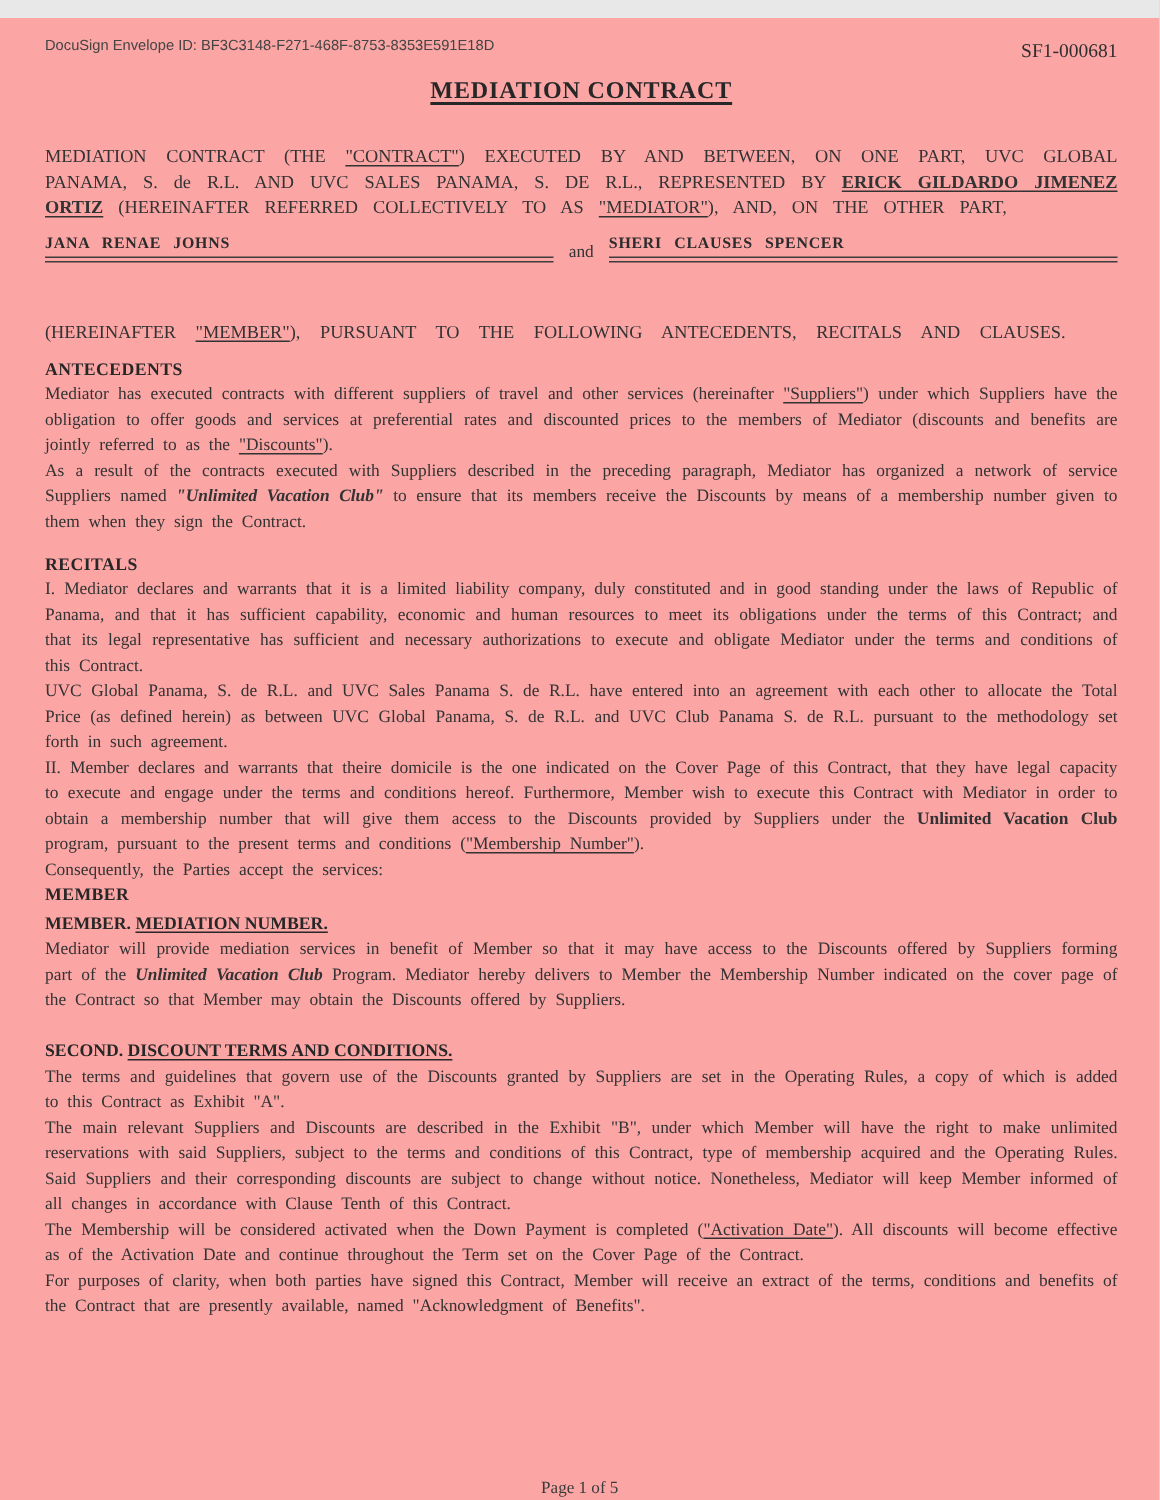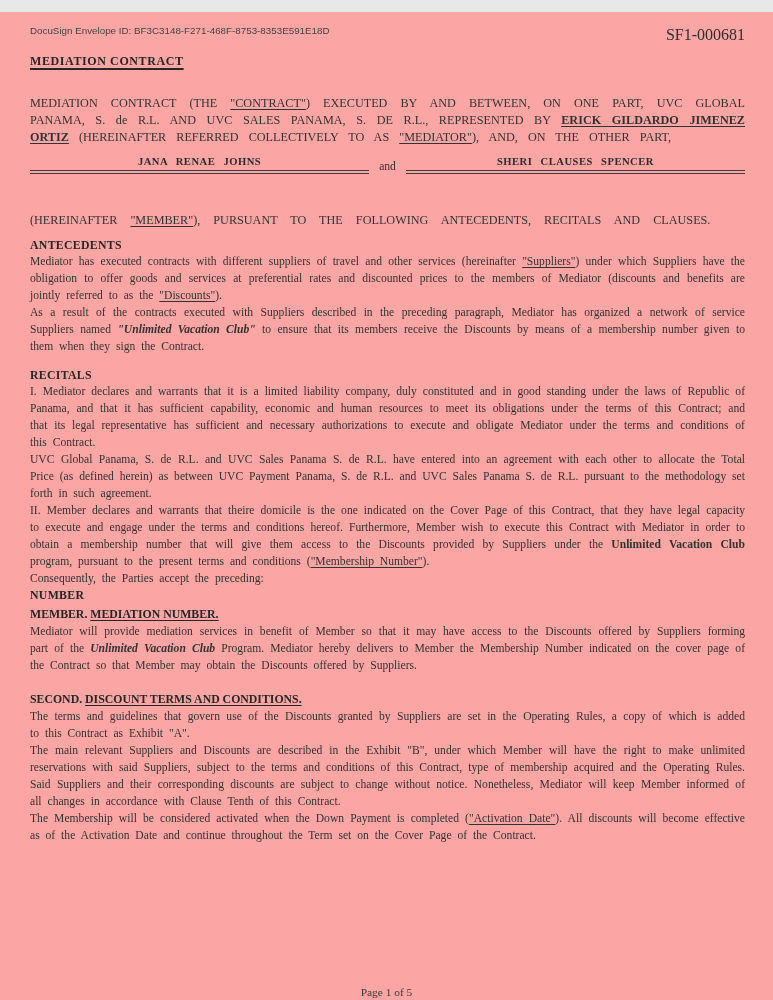--- a/index.html
+++ b/index.html
@@ -21,28 +21,28 @@
     align-items: flex-start;
   }
   .envelope-id {
     font-family: "Liberation Sans", sans-serif;
     font-size: 9.8px;
     color: #444;
     padding-top: 4px;
   }
   .doc-number {
     font-family: "Liberation Serif", serif;
-    font-size: 16px;
+    font-size: 13px;
     color: #2e2e2e;
     padding-top: 5px;
   }
   .doc-title {
-    text-align: left;
+    text-align: center;
     margin-top: 10px;
-    font-size: 12px;
+    font-size: 16px;
     font-weight: bold;
     letter-spacing: 0.6px;
     color: #272727;
   }
   .doc-title span {
     text-decoration: underline;
     text-decoration-thickness: 2px;
     text-underline-offset: 3px;
   }
   p.body-text {
@@ -55,21 +55,21 @@
   p.caps { font-size: 12.2px; }
   p.intro { margin-top: 26px; word-spacing: 7px; }
   p.member { margin-top: 38px; word-spacing: 10px; }
   .sig-row {
     display: flex;
     align-items: flex-end;
     margin-top: 10px;
   }
   .sig-col {
     flex: 1;
-    text-align: center;
+    text-align: left;
     border-bottom: 4px double #3d3d3d;
     padding-bottom: 3px;
     font-size: 10.6px;
     font-weight: bold;
     letter-spacing: 0.5px;
     word-spacing: 5px;
     color: #2c2c2c;
   }
   .sig-and {
     padding: 0 10px 1px 10px;
@@ -136,36 +136,37 @@
   <div class="section-heading h-antecedents">ANTECEDENTS</div>
 
   <p class="body-text mt-p1"><span>Mediator has executed contracts with different suppliers of travel and other services (hereinafter </span><span class="u">"Suppliers"</span><span>) under which Suppliers have the obligation to offer goods and services at preferential rates and discounted prices to the members of Mediator (discounts and benefits are jointly referred to as the </span><span class="u">"Discounts"</span><span>).</span></p>
 
   <p class="body-text mt-p2"><span>As a result of the contracts executed with Suppliers described in the preceding paragraph, Mediator has organized a network of service Suppliers named </span><span class="b i">"Unlimited Vacation Club"</span><span> to ensure that its members receive the Discounts by means of a membership number given to them when they sign the Contract.</span></p>
 
   <div class="section-heading h-recitals">RECITALS</div>
 
   <p class="body-text">I. Mediator declares and warrants that it is a limited liability company, duly constituted and in good standing under the laws of Republic of Panama, and that it has sufficient capability, economic and human resources to meet its obligations under the terms of this Contract; and that its legal representative has sufficient and necessary authorizations to execute and obligate Mediator under the terms and conditions of this Contract.</p>
 
-  <p class="body-text">UVC Global Panama, S. de R.L. and UVC Sales Panama S. de R.L. have entered into an agreement with each other to allocate the Total Price (as defined herein) as between UVC Payment Panama, S. de R.L. and UVC Sales Panama S. de R.L. pursuant to the methodology set forth in such agreement.</p>
+  <p class="body-text">UVC Global Panama, S. de R.L. and UVC Sales Panama S. de R.L. have entered into an agreement with each other to allocate the Total Price (as defined herein) as between UVC Global Panama, S. de R.L. and UVC Club Panama S. de R.L. pursuant to the methodology set forth in such agreement.</p>
 
   <p class="body-text"><span>II. Member declares and warrants that theire domicile is the one indicated on the Cover Page of this Contract, that they have legal capacity to execute and engage under the terms and conditions hereof. Furthermore, Member wish to execute this Contract with Mediator in order to obtain a membership number that will give them access to the Discounts provided by Suppliers under the </span><span class="b">Unlimited Vacation Club</span><span> program, pursuant to the present terms and conditions (</span><span class="u">"Membership Number"</span><span>).</span></p>
 
-  <p class="body-text mt-conseq">Consequently, the Parties accept the preceding:</p>
+  <p class="body-text mt-conseq">Consequently, the Parties accept the services:</p>
 
-  <div class="section-heading h-clauses">NUMBER</div>
+  <div class="section-heading h-clauses">MEMBER</div>
 
   <p class="clause-heading ch-first"><span class="b">MEMBER. </span><span class="b u">MEDIATION NUMBER.</span></p>
 
   <p class="body-text"><span>Mediator will provide mediation services in benefit of Member so that it may have access to the Discounts offered by Suppliers forming part of the </span><span class="b i">Unlimited Vacation Club</span><span> Program. Mediator hereby delivers to Member the Membership Number indicated on the cover page of the Contract so that Member may obtain the Discounts offered by Suppliers.</span></p>
 
   <p class="clause-heading ch-second"><span class="b">SECOND. </span><span class="b u">DISCOUNT TERMS AND CONDITIONS.</span></p>
 
   <p class="body-text">The terms and guidelines that govern use of the Discounts granted by Suppliers are set in the Operating Rules, a copy of which is added to this Contract as Exhibit "A".</p>
 
   <p class="body-text">The main relevant Suppliers and Discounts are described in the Exhibit "B", under which Member will have the right to make unlimited reservations with said Suppliers, subject to the terms and conditions of this Contract, type of membership acquired and the Operating Rules. Said Suppliers and their corresponding discounts are subject to change without notice. Nonetheless, Mediator will keep Member informed of all changes in accordance with Clause Tenth of this Contract.</p>
 
   <p class="body-text"><span>The Membership will be considered activated when the Down Payment is completed (</span><span class="u">"Activation Date"</span><span>). All discounts will become effective as of the Activation Date and continue throughout the Term set on the Cover Page of the Contract.</span></p>
 
+  <p class="body-text">For purposes of clarity, when both parties have signed this Contract, Member will receive an extract of the terms, conditions and benefits of the Contract that are presently available, named "Acknowledgment of Benefits".</p>
 
   <div class="footer">Page 1 of 5</div>
 
 </div>
 
 </body></html>

